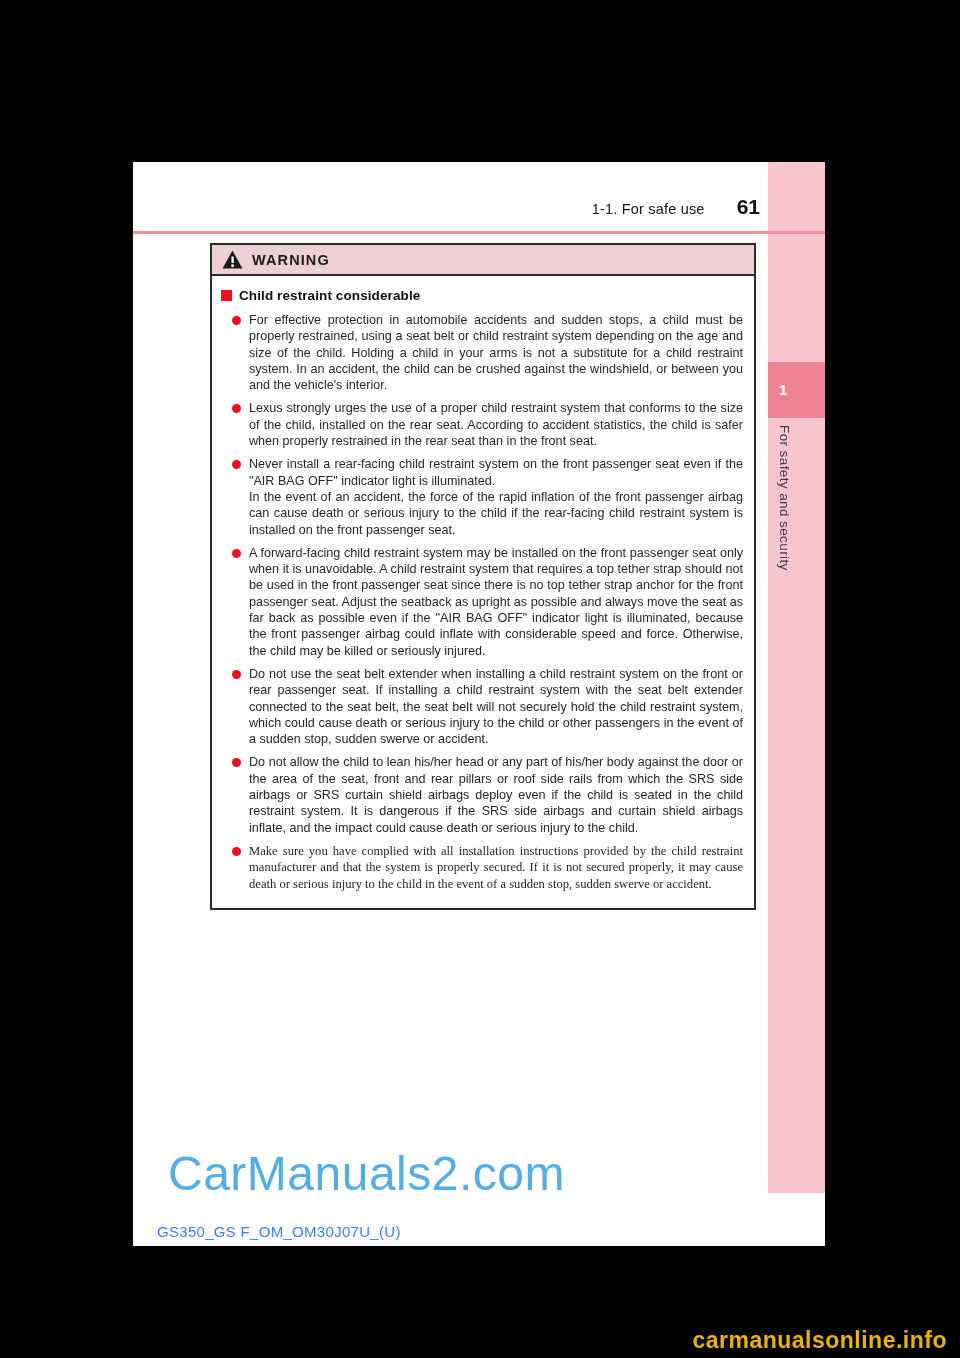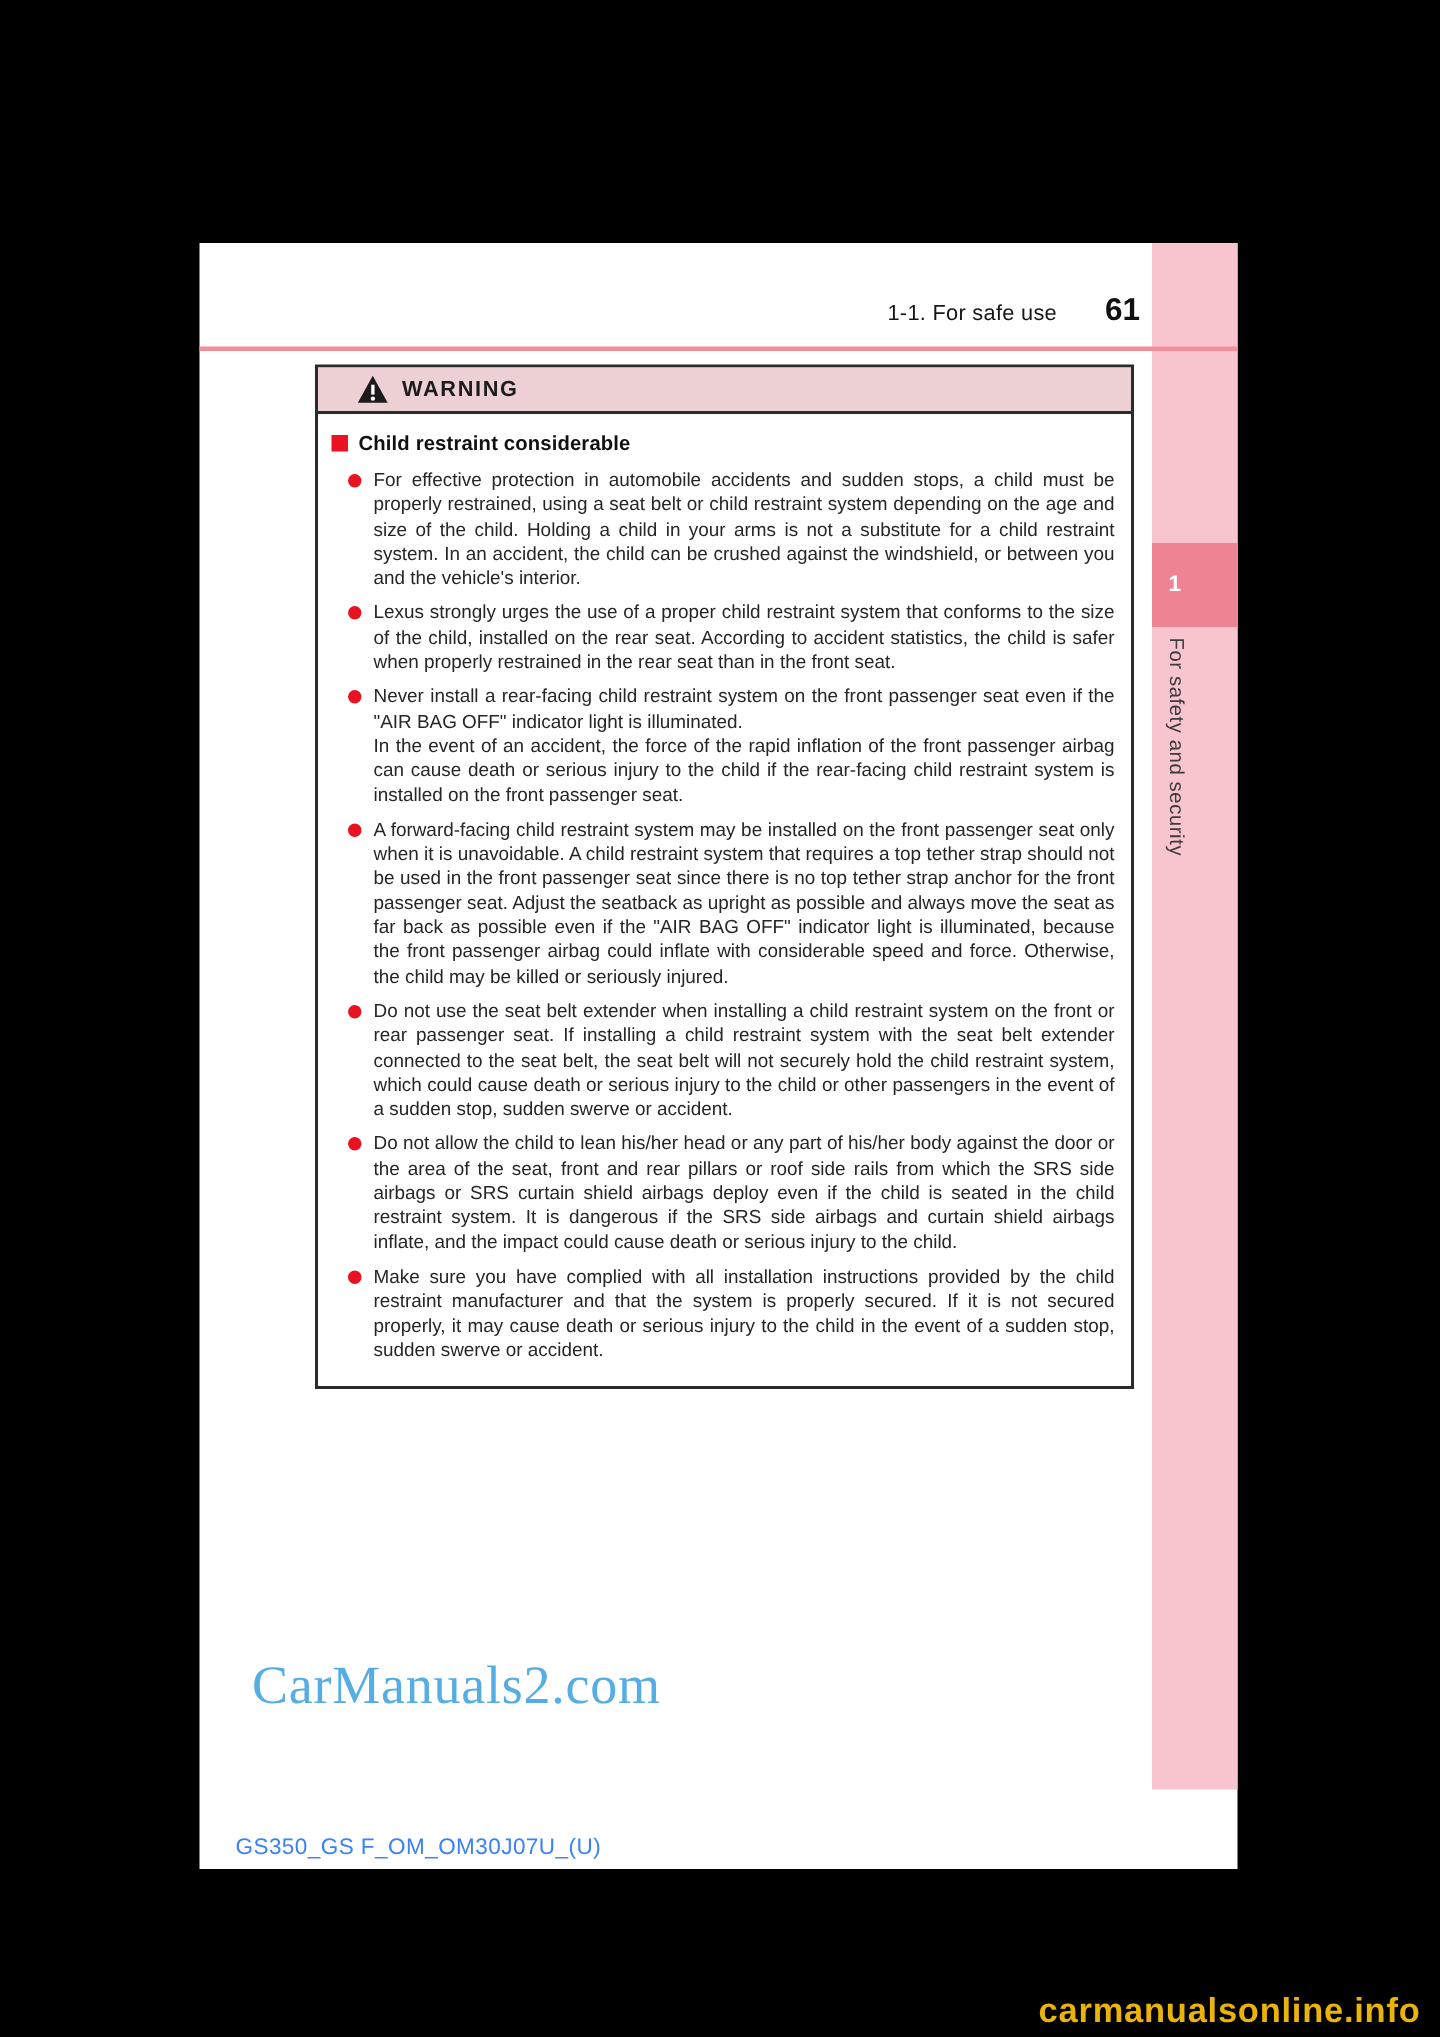--- a/index.html
+++ b/index.html
@@ -100,21 +100,21 @@
     border: 2px solid #2b2b2b;
     box-sizing: border-box;
     background: #fff;
   }
   .warning-head {
     height: 29px;
     background: #edd0d3;
     border-bottom: 2px solid #2b2b2b;
     display: flex;
     align-items: center;
-    padding-left: 26px;
+    padding-left: 10px;
     gap: 9px;
   }
   .warning-head svg { display: block; }
   .warning-title {
     font-size: 14.5px;
     font-weight: 600;
     letter-spacing: 1.1px;
     color: #1c1c1c;
   }
   .warning-body {
@@ -141,45 +141,44 @@
   ul.bullets {
     list-style: none;
     margin: 0;
     padding: 0 0 0 11px;
   }
   ul.bullets li {
     display: flex;
     gap: 8px;
     margin-bottom: 7px;
   }
-  ul.bullets li:last-child { margin-bottom: 4px; }
+  ul.bullets li:last-child { margin-bottom: 4px; font-family: Liberation Serif, serif; }
   .dot {
     width: 9px;
     height: 9px;
     border-radius: 50%;
     background: #e81220;
     flex: none;
     margin-top: 4px;
   }
   .btxt {
     font-size: 12.6px;
     line-height: 16.3px;
     color: #262626;
     text-align: justify;
     white-space: pre-line;
   }
   
   .watermark {
     position: absolute;
     left: 35px;
-    top: 940px;
-    font-size: 36px;
+    top: 984px;
+    font-size: 48px;
     color: #55ade4;
     letter-spacing: 0.5px;
-    font-family: Liberation Serif, serif;
   }
   .doc-code {
     position: absolute;
     left: 24px;
     top: 1061px;
     font-size: 15px;
     letter-spacing: 0.3px;
     color: #3b82f6;
   }
   

